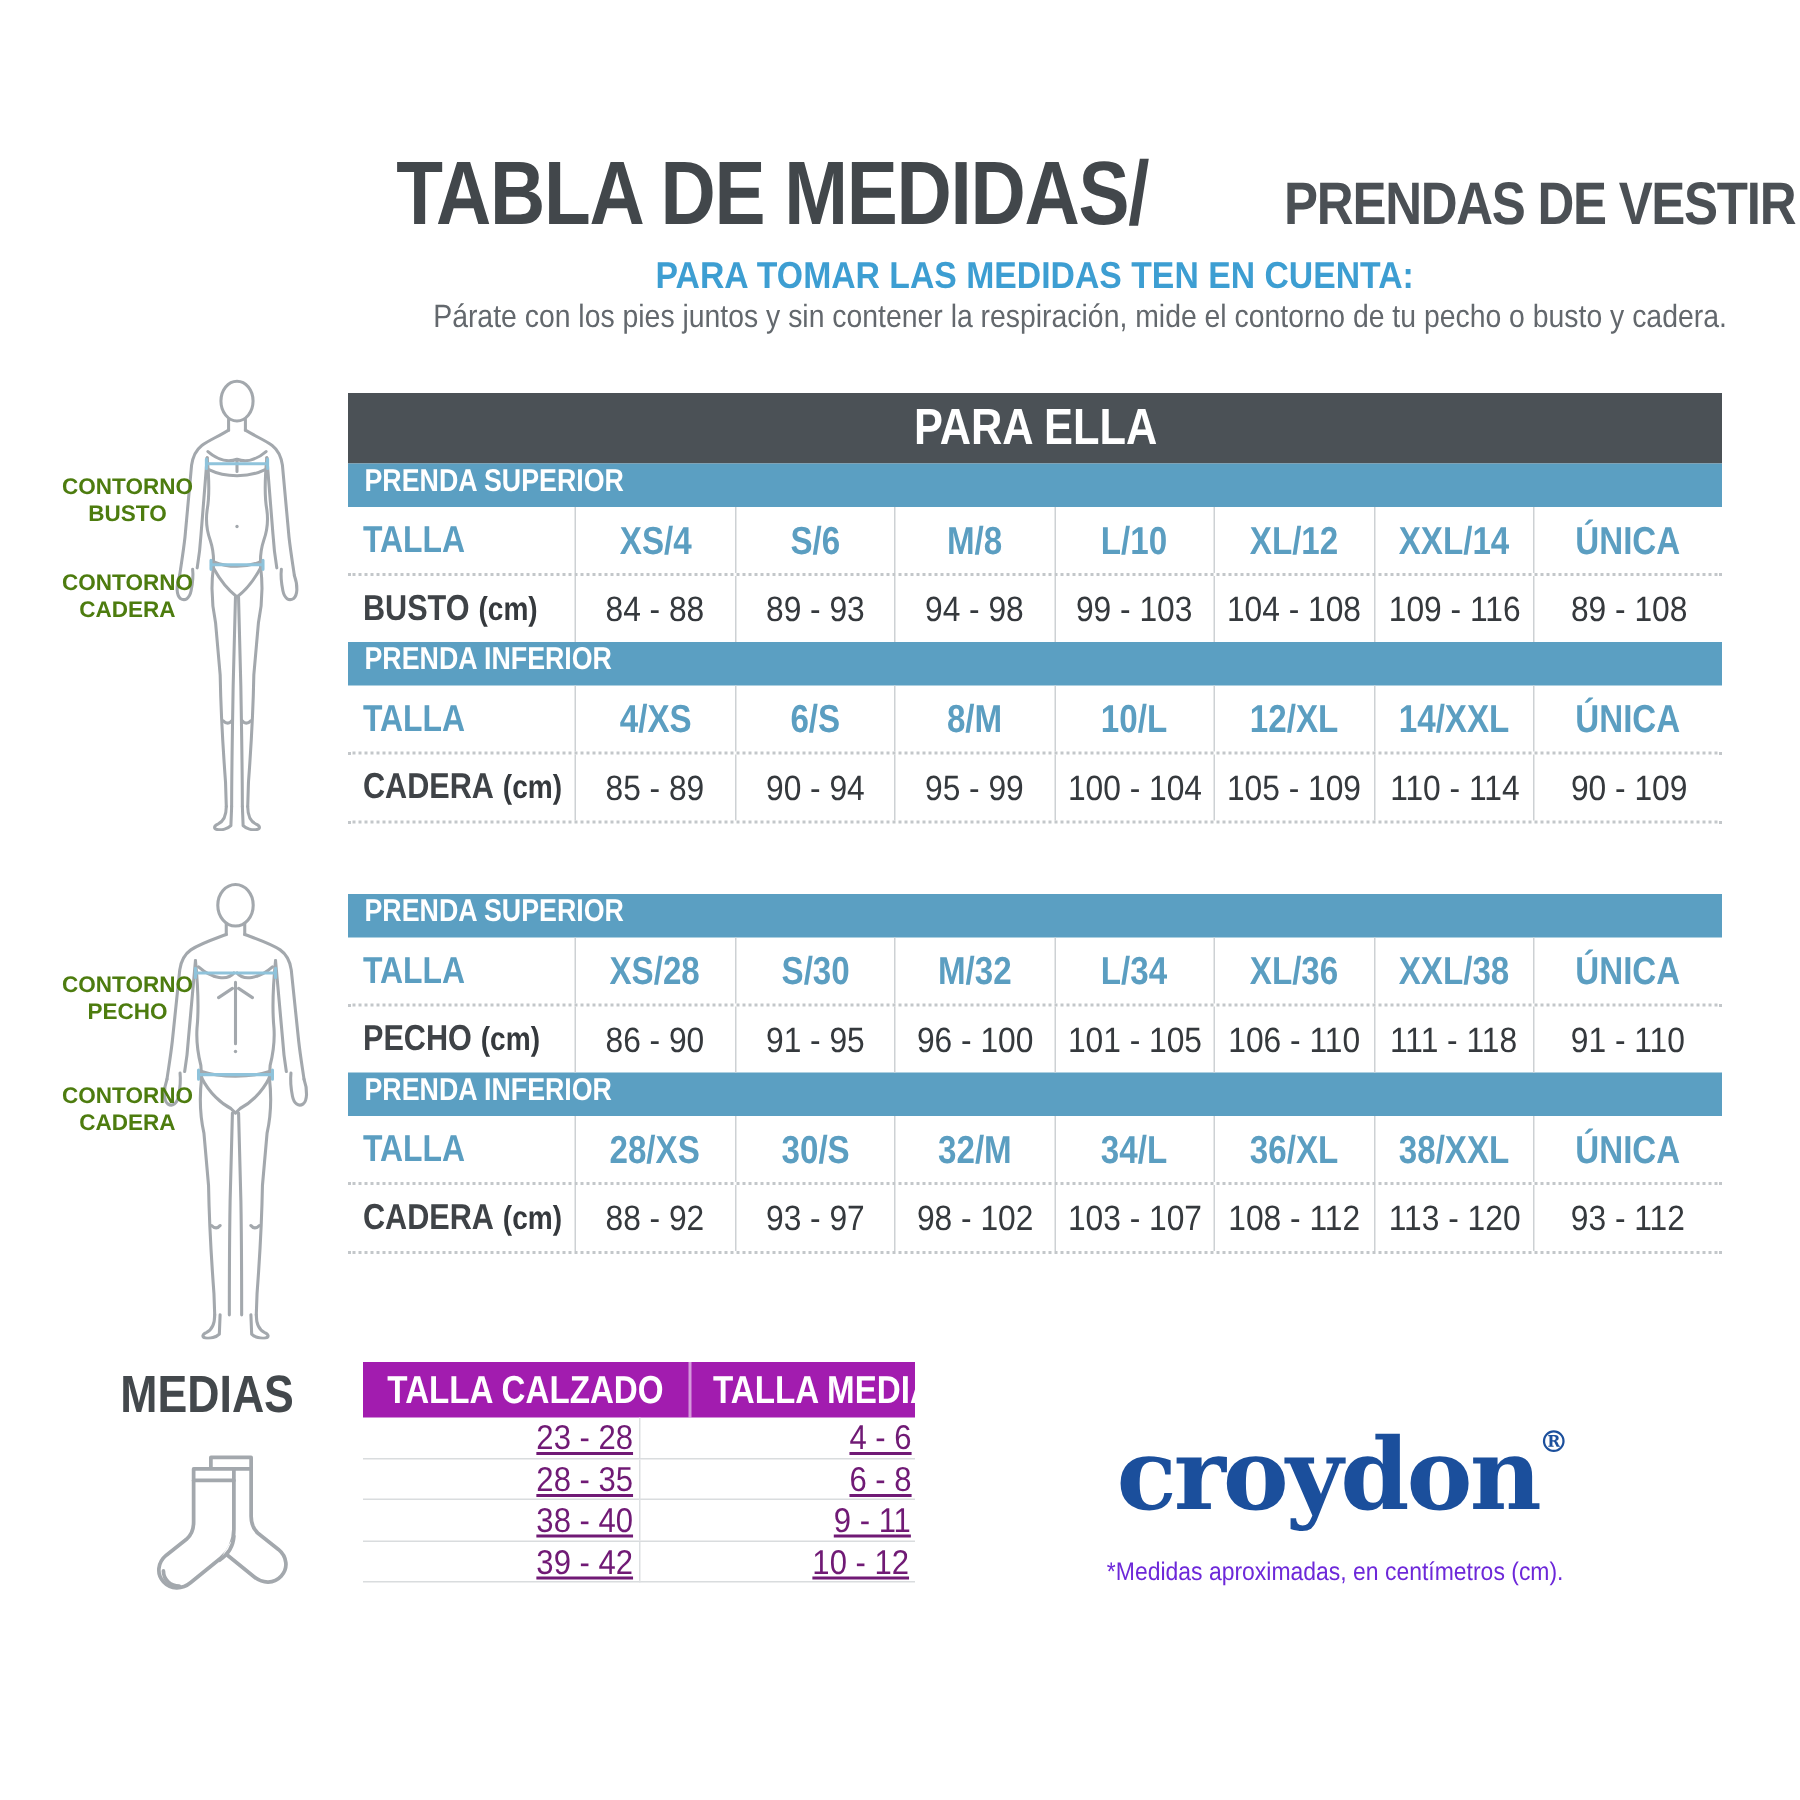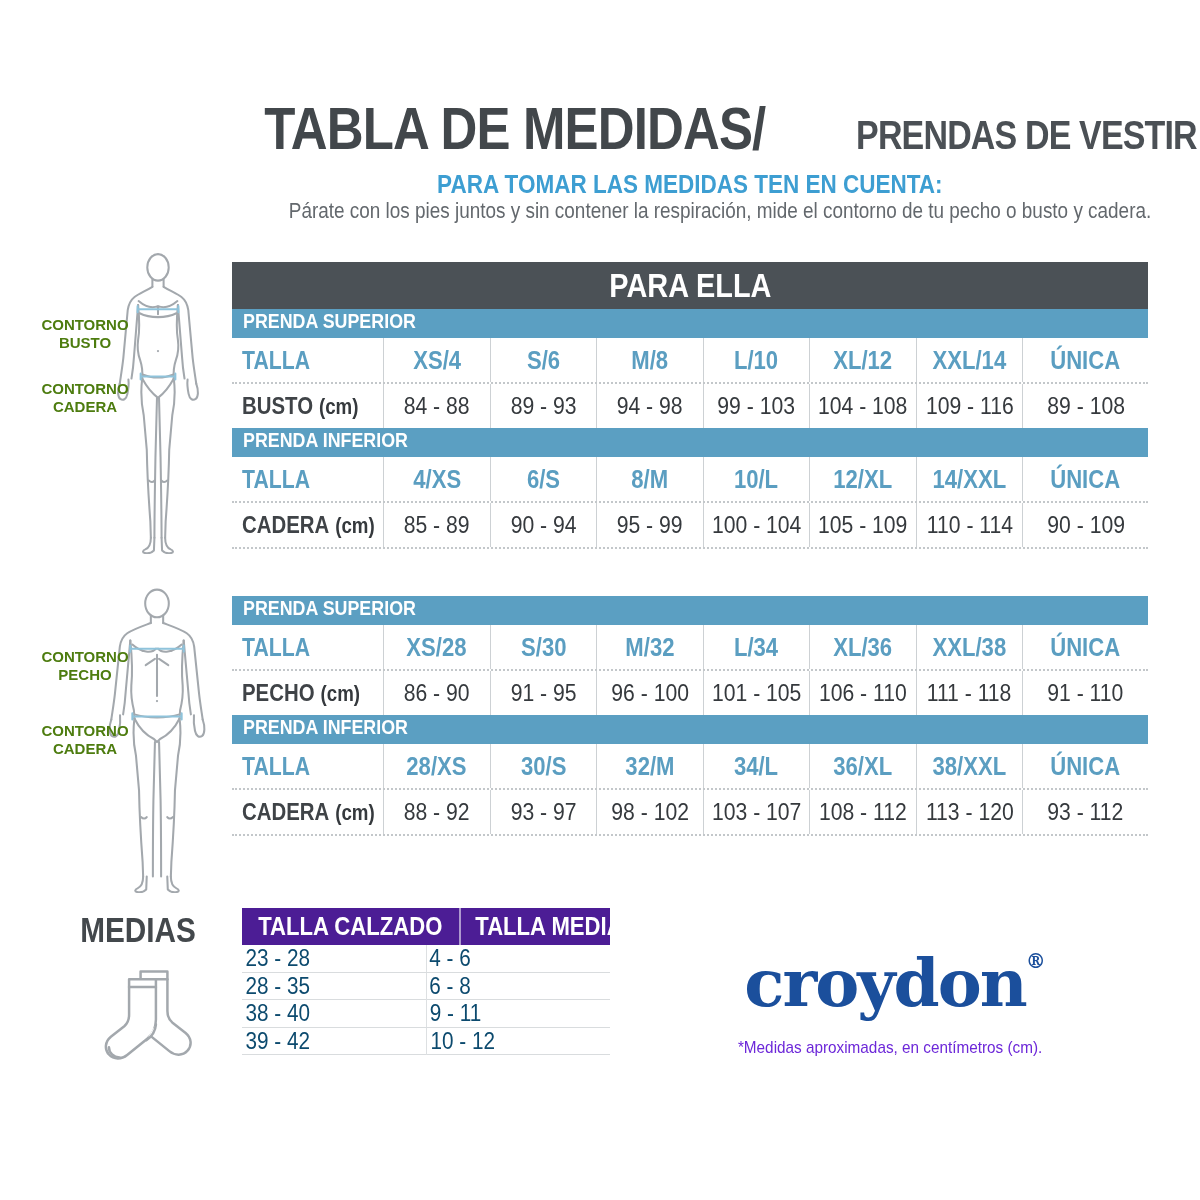--- a/index.html
+++ b/index.html
@@ -38,27 +38,27 @@
 
   
   .fig{position:absolute;}
   .fig-label{position:absolute;width:112px;text-align:center;font-size:15px;font-weight:700;
              color:#4d7c0f;line-height:1.18;}
 
   
   .medias-title{position:absolute;left:58px;top:910px;width:160px;text-align:center;
                 font-size:35px;font-weight:700;color:#43484c;}
   .stable{position:absolute;left:242px;top:908px;width:368px;}
-  .shead{display:grid;grid-template-columns:1fr 1fr;height:37px;background:#4c1d95;}
+  .shead{display:grid;grid-template-columns:1fr 1fr;height:37px;background:#a21caf;}
   .shead .hc{display:flex;align-items:center;justify-content:center;color:#fff;
              font-size:26px;font-weight:700;}
   .shead .hc + .hc{border-left:2px solid rgba(255,255,255,.55);box-sizing:border-box;}
   .srow{display:grid;grid-template-columns:1fr 1fr;height:26.5px;border-bottom:1px solid #d9dcde;}
-  .srow .sc{display:flex;align-items:center;justify-content:flex-start;color:#0c4a6e;
-            font-size:23px;border-left:1px solid #dde0e2;box-sizing:border-box;}
+  .srow .sc{display:flex;align-items:center;justify-content:flex-end;color:#701a75;
+            font-size:23px;border-left:1px solid #dde0e2;box-sizing:border-box;text-decoration:underline;}
   .srow .sc:first-child{border-left:none;}
 
   
   .brand{position:absolute;left:655px;top:944px;width:480px;text-align:center;
          font-family:"DejaVu Serif","Liberation Serif",serif;font-weight:700;
          font-size:66px;color:#1b4f9c;letter-spacing:-2px;}
   .brand sup{font-size:20px;vertical-align:38px;letter-spacing:0;}
   .footnote{position:absolute;left:630px;top:1038px;width:520px;text-align:center;
             font-size:17px;color:#6d28d9;}
 

